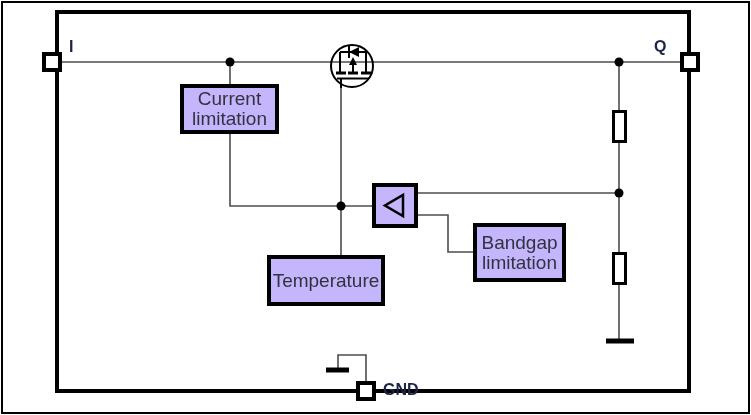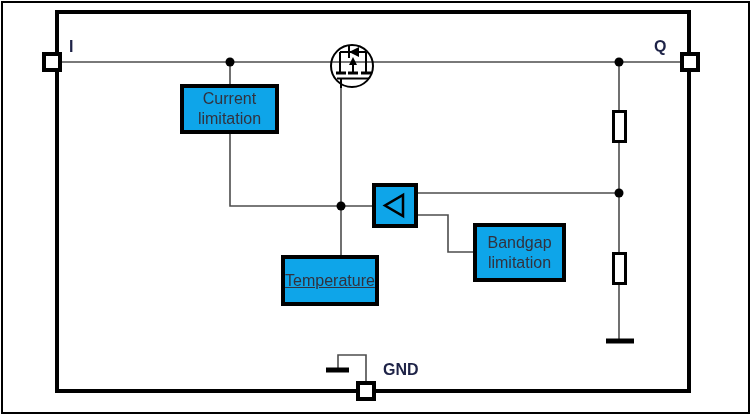--- a/index.html
+++ b/index.html
@@ -22,29 +22,29 @@
     box-sizing:border-box;
   }
   .wires{position:absolute;left:0;top:0;}
   .w{stroke:var(--wire,#4d4d4d);stroke-width:1.6;fill:none;}
   .b{stroke:#000;stroke-width:2;fill:none;}
   .b3{stroke:#000;stroke-width:3;fill:none;}
   .thick{stroke:#000;stroke-width:5;fill:none;}
   .dot{fill:#000;stroke:none;}
   .blk{fill:#000;stroke:none;}
   .block{
-    position:absolute;border:4px solid #000;background:#0ea5e9;
+    position:absolute;border:4px solid #000;background:#c4b5fd;
     box-sizing:border-box;
     display:flex;flex-direction:column;align-items:center;justify-content:center;
-    font-size:16px;line-height:20px;color:var(--label_text,#32323e);
+    font-size:19px;line-height:20px;color:var(--label_text,#32323e);
     text-align:center;
   }
   .block span{display:block;}
   .block-current{left:180px;top:84px;width:99px;height:50px;}
-  .block-temp{left:281px;top:255px;width:98px;height:51px;text-decoration:underline;}
+  .block-temp{left:267px;top:255px;width:118px;height:51px;}
   .block-bandgap{left:473px;top:223px;width:93px;height:59px;}
   .block-amp{left:372px;top:183px;width:46px;height:45px;padding:0;}
   .resistor{
     position:absolute;width:15px;height:33px;
     border:3px solid #000;background:#fff;box-sizing:border-box;
   }
   .res-top{left:612px;top:110px;}
   .res-bottom{left:612px;top:252px;}
   .pin{
     position:absolute;width:20px;height:20px;
@@ -52,21 +52,21 @@
   }
   .pin-i{left:42px;top:52px;}
   .pin-q{left:680px;top:52px;}
   .pin-gnd{left:356px;top:381px;}
   .pin-label{
     position:absolute;font-weight:bold;font-size:16px;
     color:var(--pin_text,#1e2347);
   }
   .label-i{left:69px;top:38px;}
   .label-q{left:654px;top:38px;}
-  .label-gnd{left:383px;top:361px;}
+  .label-gnd{left:383px;top:381px;}
 </style>
 </head>
 <body>
 
 <div class="canvas">
 
   <div class="outer-border"></div>
   <div class="inner-frame"></div>
 
   <svg class="wires" width="751" height="415" viewBox="0 0 751 415">

